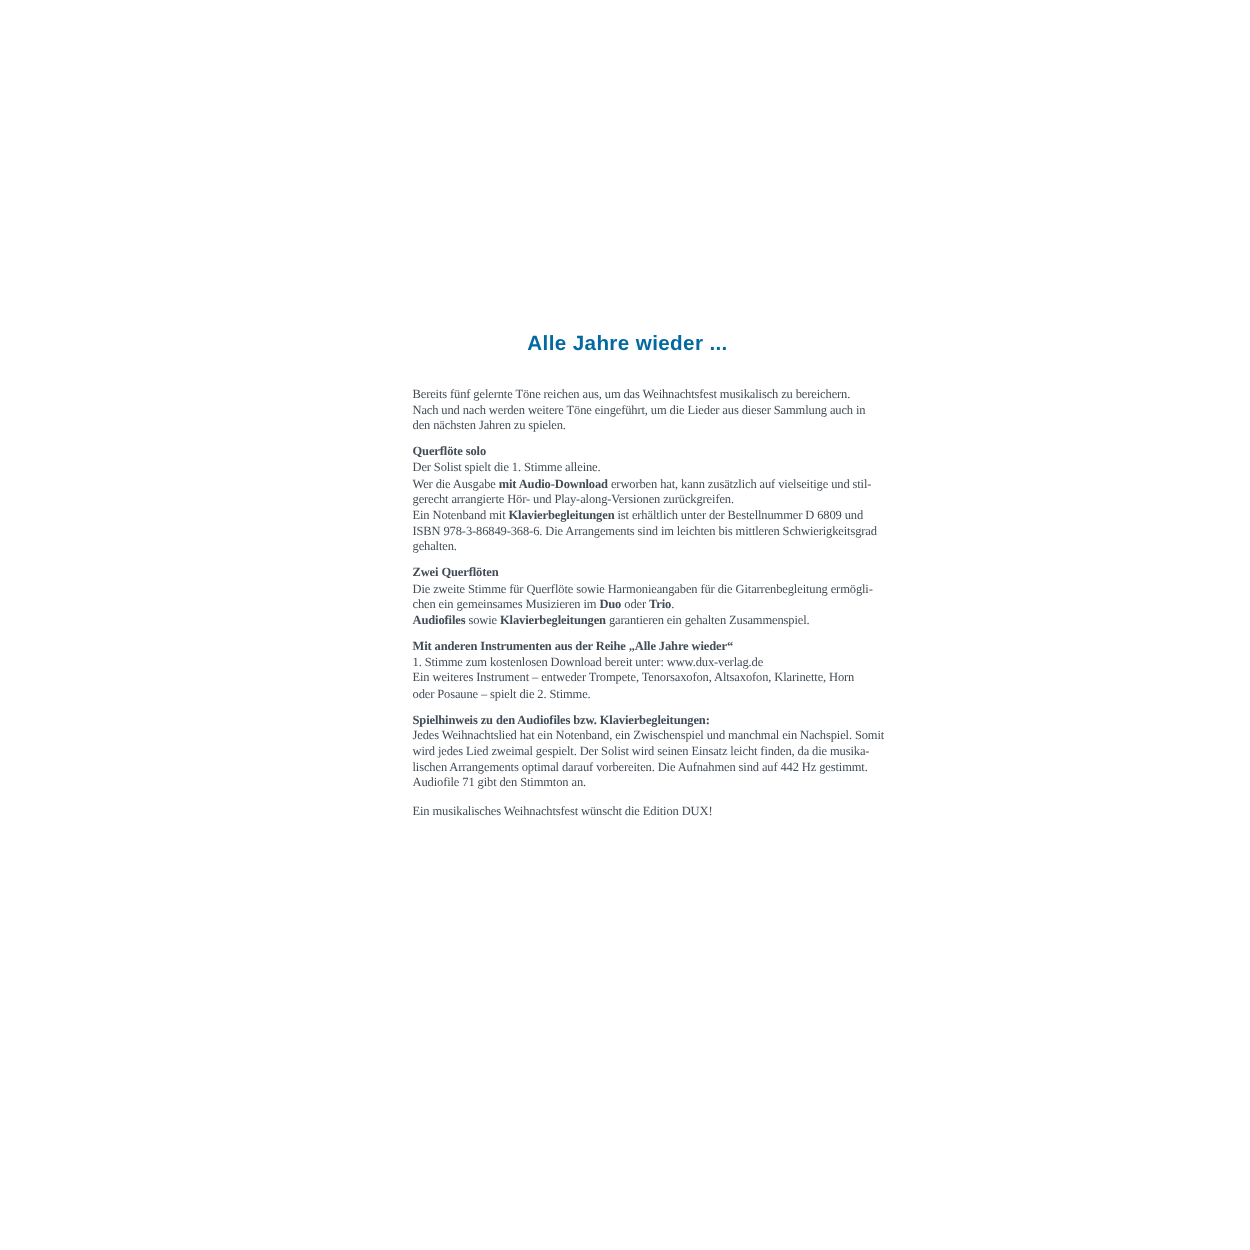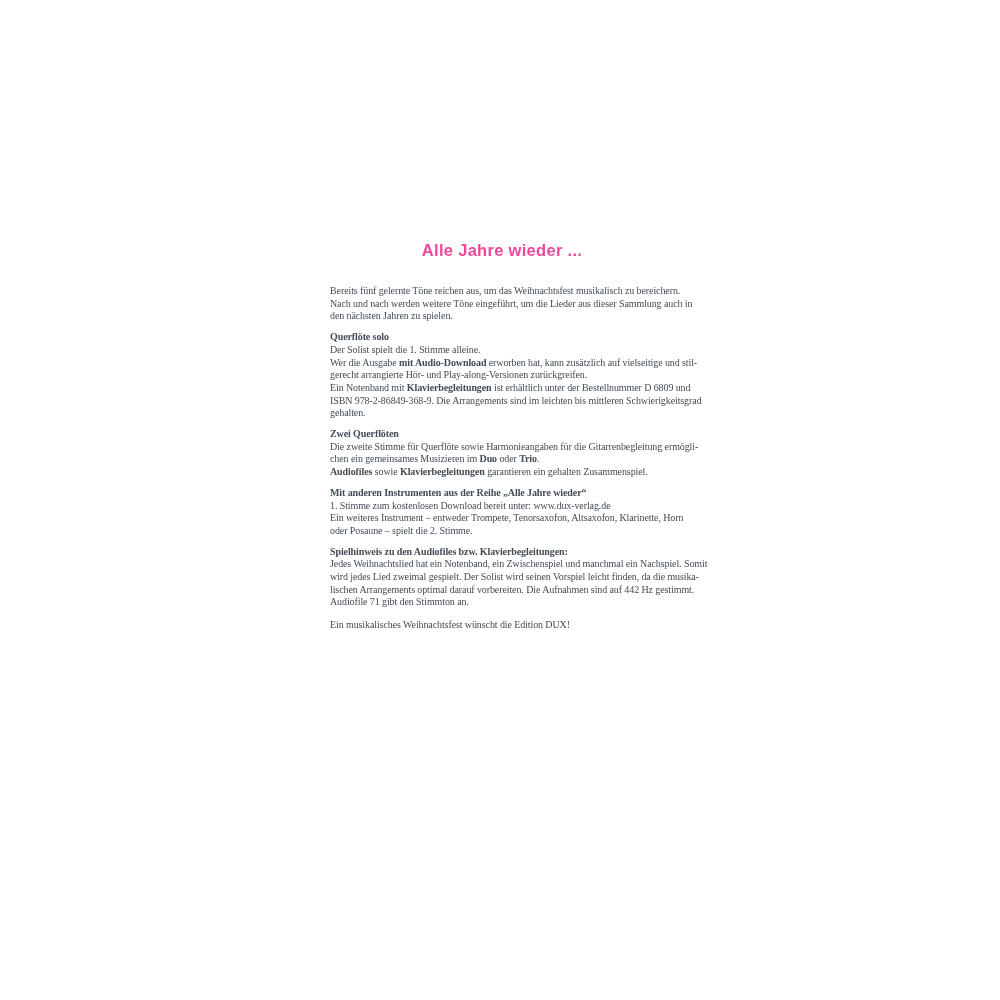--- a/index.html
+++ b/index.html
@@ -45,52 +45,52 @@
     line-height: 12.7px;
   }
   .line b {
     font-weight: bold;
   }
 </style>
 </head>
 <body style="background: rgb(255, 255, 255);">
 
 <main class="sheet">
-  <h1 class="doc-title" style="color: #ec4899;">Alle Jahre wieder ...</h1>
+  <h1 class="doc-title" style="color: #0369a1; margin-top: 25px;">Alle Jahre wieder ...</h1>
   <div class="body-text" style="color: rgb(65, 76, 86);">
       <div class="para">
         <div class="line"><span>Bereits fünf gelernte Töne reichen aus, um das Weihnachtsfest musikalisch zu bereichern.</span></div>
         <div class="line"><span>Nach und nach werden weitere Töne eingeführt, um die Lieder aus dieser Sammlung auch in</span></div>
         <div class="line"><span>den nächsten Jahren zu spielen.</span></div>
       </div>
       <div class="para">
         <div class="line"><b>Querflöte solo</b></div>
         <div class="line"><span>Der Solist spielt die 1. Stimme alleine.</span></div>
         <div class="line"><span>Wer die Ausgabe </span><b>mit Audio-Download</b><span> erworben hat, kann zusätzlich auf vielseitige und stil-</span></div>
         <div class="line"><span>gerecht arrangierte Hör- und Play-along-Versionen zurückgreifen.</span></div>
         <div class="line"><span>Ein Notenband mit </span><b>Klavierbegleitungen</b><span> ist erhältlich unter der Bestellnummer D 6809 und</span></div>
-        <div class="line"><span>ISBN 978-2-86849-368-9. Die Arrangements sind im leichten bis mittleren Schwierigkeitsgrad</span></div>
+        <div class="line"><span>ISBN 978-3-86849-368-6. Die Arrangements sind im leichten bis mittleren Schwierigkeitsgrad</span></div>
         <div class="line"><span>gehalten.</span></div>
       </div>
       <div class="para">
         <div class="line"><b>Zwei Querflöten</b></div>
         <div class="line"><span>Die zweite Stimme für Querflöte sowie Harmonieangaben für die Gitarrenbegleitung ermögli-</span></div>
         <div class="line"><span>chen ein gemeinsames Musizieren im </span><b>Duo</b><span> oder </span><b>Trio</b><span>.</span></div>
         <div class="line"><b>Audiofiles</b><span> sowie </span><b>Klavierbegleitungen</b><span> garantieren ein gehalten Zusammenspiel.</span></div>
       </div>
       <div class="para">
         <div class="line"><b>Mit anderen Instrumenten aus der Reihe „Alle Jahre wieder“</b></div>
         <div class="line"><span>1. Stimme zum kostenlosen Download bereit unter: www.dux-verlag.de</span></div>
         <div class="line"><span>Ein weiteres Instrument – entweder Trompete, Tenorsaxofon, Altsaxofon, Klarinette, Horn</span></div>
         <div class="line"><span>oder Posaune – spielt die 2. Stimme.</span></div>
       </div>
       <div class="para">
         <div class="line"><b>Spielhinweis zu den Audiofiles bzw. Klavierbegleitungen:</b></div>
         <div class="line"><span>Jedes Weihnachtslied hat ein Notenband, ein Zwischenspiel und manchmal ein Nachspiel. Somit</span></div>
-        <div class="line"><span>wird jedes Lied zweimal gespielt. Der Solist wird seinen Vorspiel leicht finden, da die musika-</span></div>
+        <div class="line"><span>wird jedes Lied zweimal gespielt. Der Solist wird seinen Einsatz leicht finden, da die musika-</span></div>
         <div class="line"><span>lischen Arrangements optimal darauf vorbereiten. Die Aufnahmen sind auf 442 Hz gestimmt.</span></div>
         <div class="line"><span>Audiofile 71 gibt den Stimmton an.</span></div>
       </div>
       <div class="para">
         <div class="line"><span>Ein musikalisches Weihnachtsfest wünscht die Edition DUX!</span></div>
       </div>
     </div>
 </main>
 
 </body></html>

